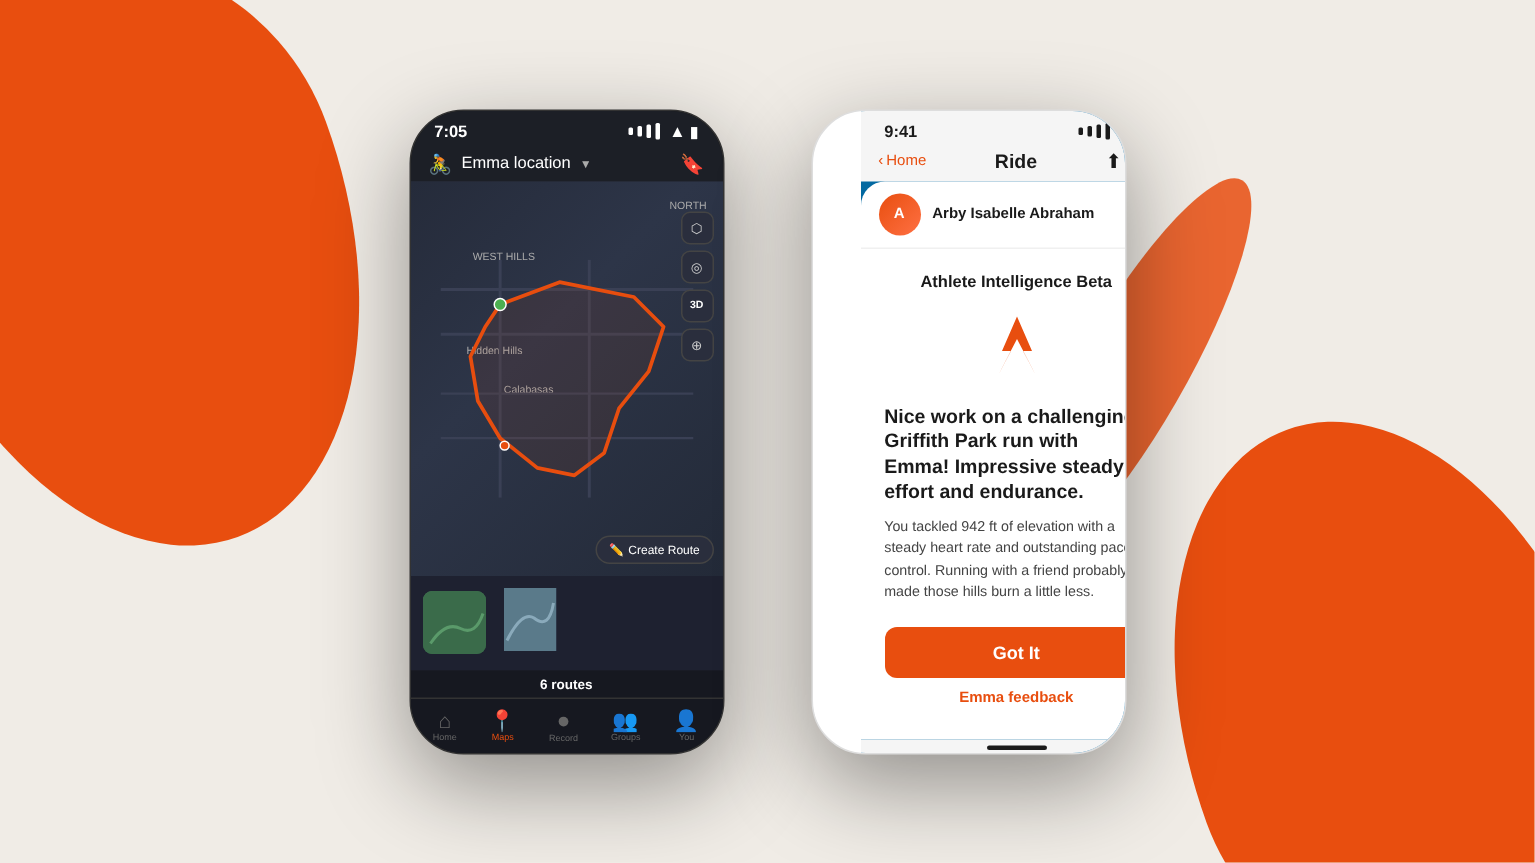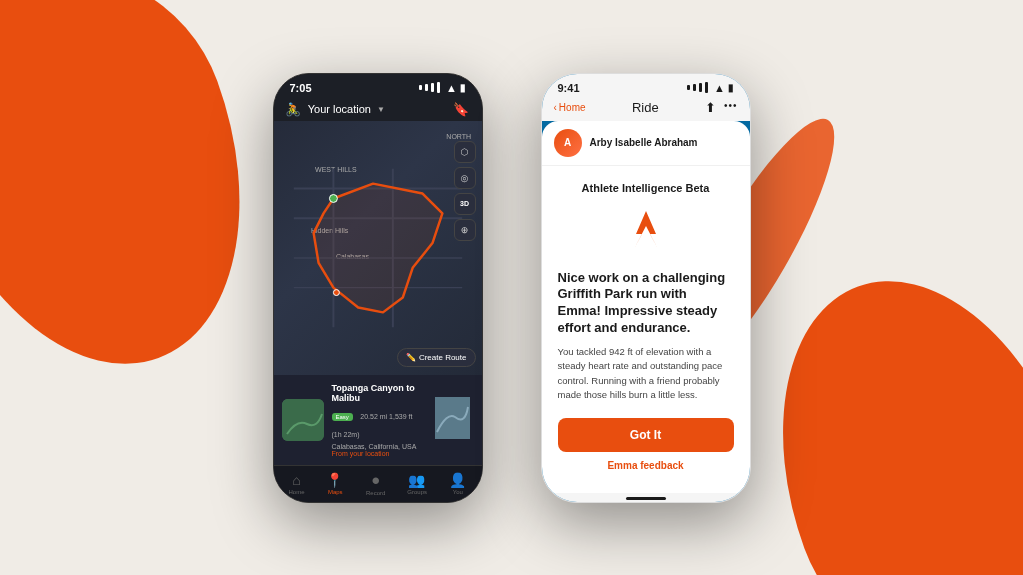--- a/index.html
+++ b/index.html
@@ -248,40 +248,41 @@
       font-size: 6px;
     }
     .nav-item.active { color: #e84e0f; }
     .nav-icon { font-size: 14px; }
     .phone2-screen {
       width: 100%;
       height: 100%;
       background: #0369a1;
       display: flex;
       flex-direction: column;
+      margin-left: 32px;
     }
     .phone2-status {
       display: flex;
       justify-content: space-between;
       align-items: center;
       padding: 8px 16px 2px;
       background: #f5f5f5;
       font-size: 11px;
       font-weight: 600;
       color: #1a1a1a;
     }
     .phone2-header {
       display: flex;
       align-items: center;
       justify-content: space-between;
       padding: 4px 12px 6px;
       background: #f5f5f5;
     }
     .ph2-nav-left { display: flex; align-items: center; color: #e84e0f; font-size: 10px; gap: 2px; }
-    .ph2-nav-title { font-size: 13px; font-weight: 400; color: #1a1a1a; }
+    .ph2-nav-title { font-size: 13px; font-weight: 700; color: #1a1a1a; }
     .ph2-nav-right { display: flex; gap: 8px; color: #1a1a1a; font-size: 12px; }
 
     .phone2-content {
       flex: 1;
       background: white;
       border-radius: 16px 16px 0 0;
       overflow: hidden;
       display: flex;
       flex-direction: column;
     }
@@ -401,21 +402,21 @@
           <div class="signal-bar" style="height:9px"></div>
           <div class="signal-bar" style="height:11px"></div>
           <span style="margin-left:3px">▲</span>
           <span style="font-size:10px">▮</span>
         </div>
       </div>
 
       <div class="phone1-header">
         <div class="header-location">
           <span class="bike-icon">🚴</span>
-          <span>Your location</span>
+          <span>Emma location</span>
           <span style="color:#aaa;font-size:8px">▼</span>
         </div>
         <span style="color:white;font-size:13px">🔖</span>
       </div>
 
 
       <div class="phone1-map">
         <div class="map-bg"></div>
 
         <div class="map-label" style="top:18%;left:20%;">WEST HILLS</div>
@@ -453,37 +454,29 @@
         </div>
       </div>
 
       <div class="phone1-route-card">
         <div class="route-thumb">
           <svg width="42" height="42" viewBox="0 0 42 42">
             <rect width="42" height="42" fill="#3a6b4a"></rect>
             <path d="M 5 35 Q 15 20 25 25 Q 35 30 40 15" stroke="#5a9a6a" stroke-width="2" fill="none"></path>
           </svg>
         </div>
-        <div class="route-info">
-          <div class="route-title">Topanga Canyon to Malibu</div>
-          <div style="margin:2px 0;">
-            <span class="route-badge">Easy</span>
-            <span class="route-stats">20.52 mi  1,539 ft (1h 22m)</span>
-          </div>
-          <div class="route-location">Calabasas, California, USA</div>
-          <div class="route-source">From your location</div>
-        </div>
         <div style="color:#aaa;font-size:16px;padding:0 4px;">
           <svg width="35" height="42" viewBox="0 0 35 42">
             <rect width="35" height="42" fill="#5a7a8a"></rect>
             <path d="M 2 35 Q 12 15 20 20 Q 30 28 33 10" stroke="#8aaabb" stroke-width="2" fill="none"></path>
           </svg>
         </div>
       </div>
 
+      <div class="phone1-routes-count">6 routes</div>
 
       <div class="phone1-nav">
         <div class="nav-item">
           <span class="nav-icon">⌂</span>
           <span>Home</span>
         </div>
         <div class="nav-item active">
           <span class="nav-icon">📍</span>
           <span>Maps</span>
         </div>

